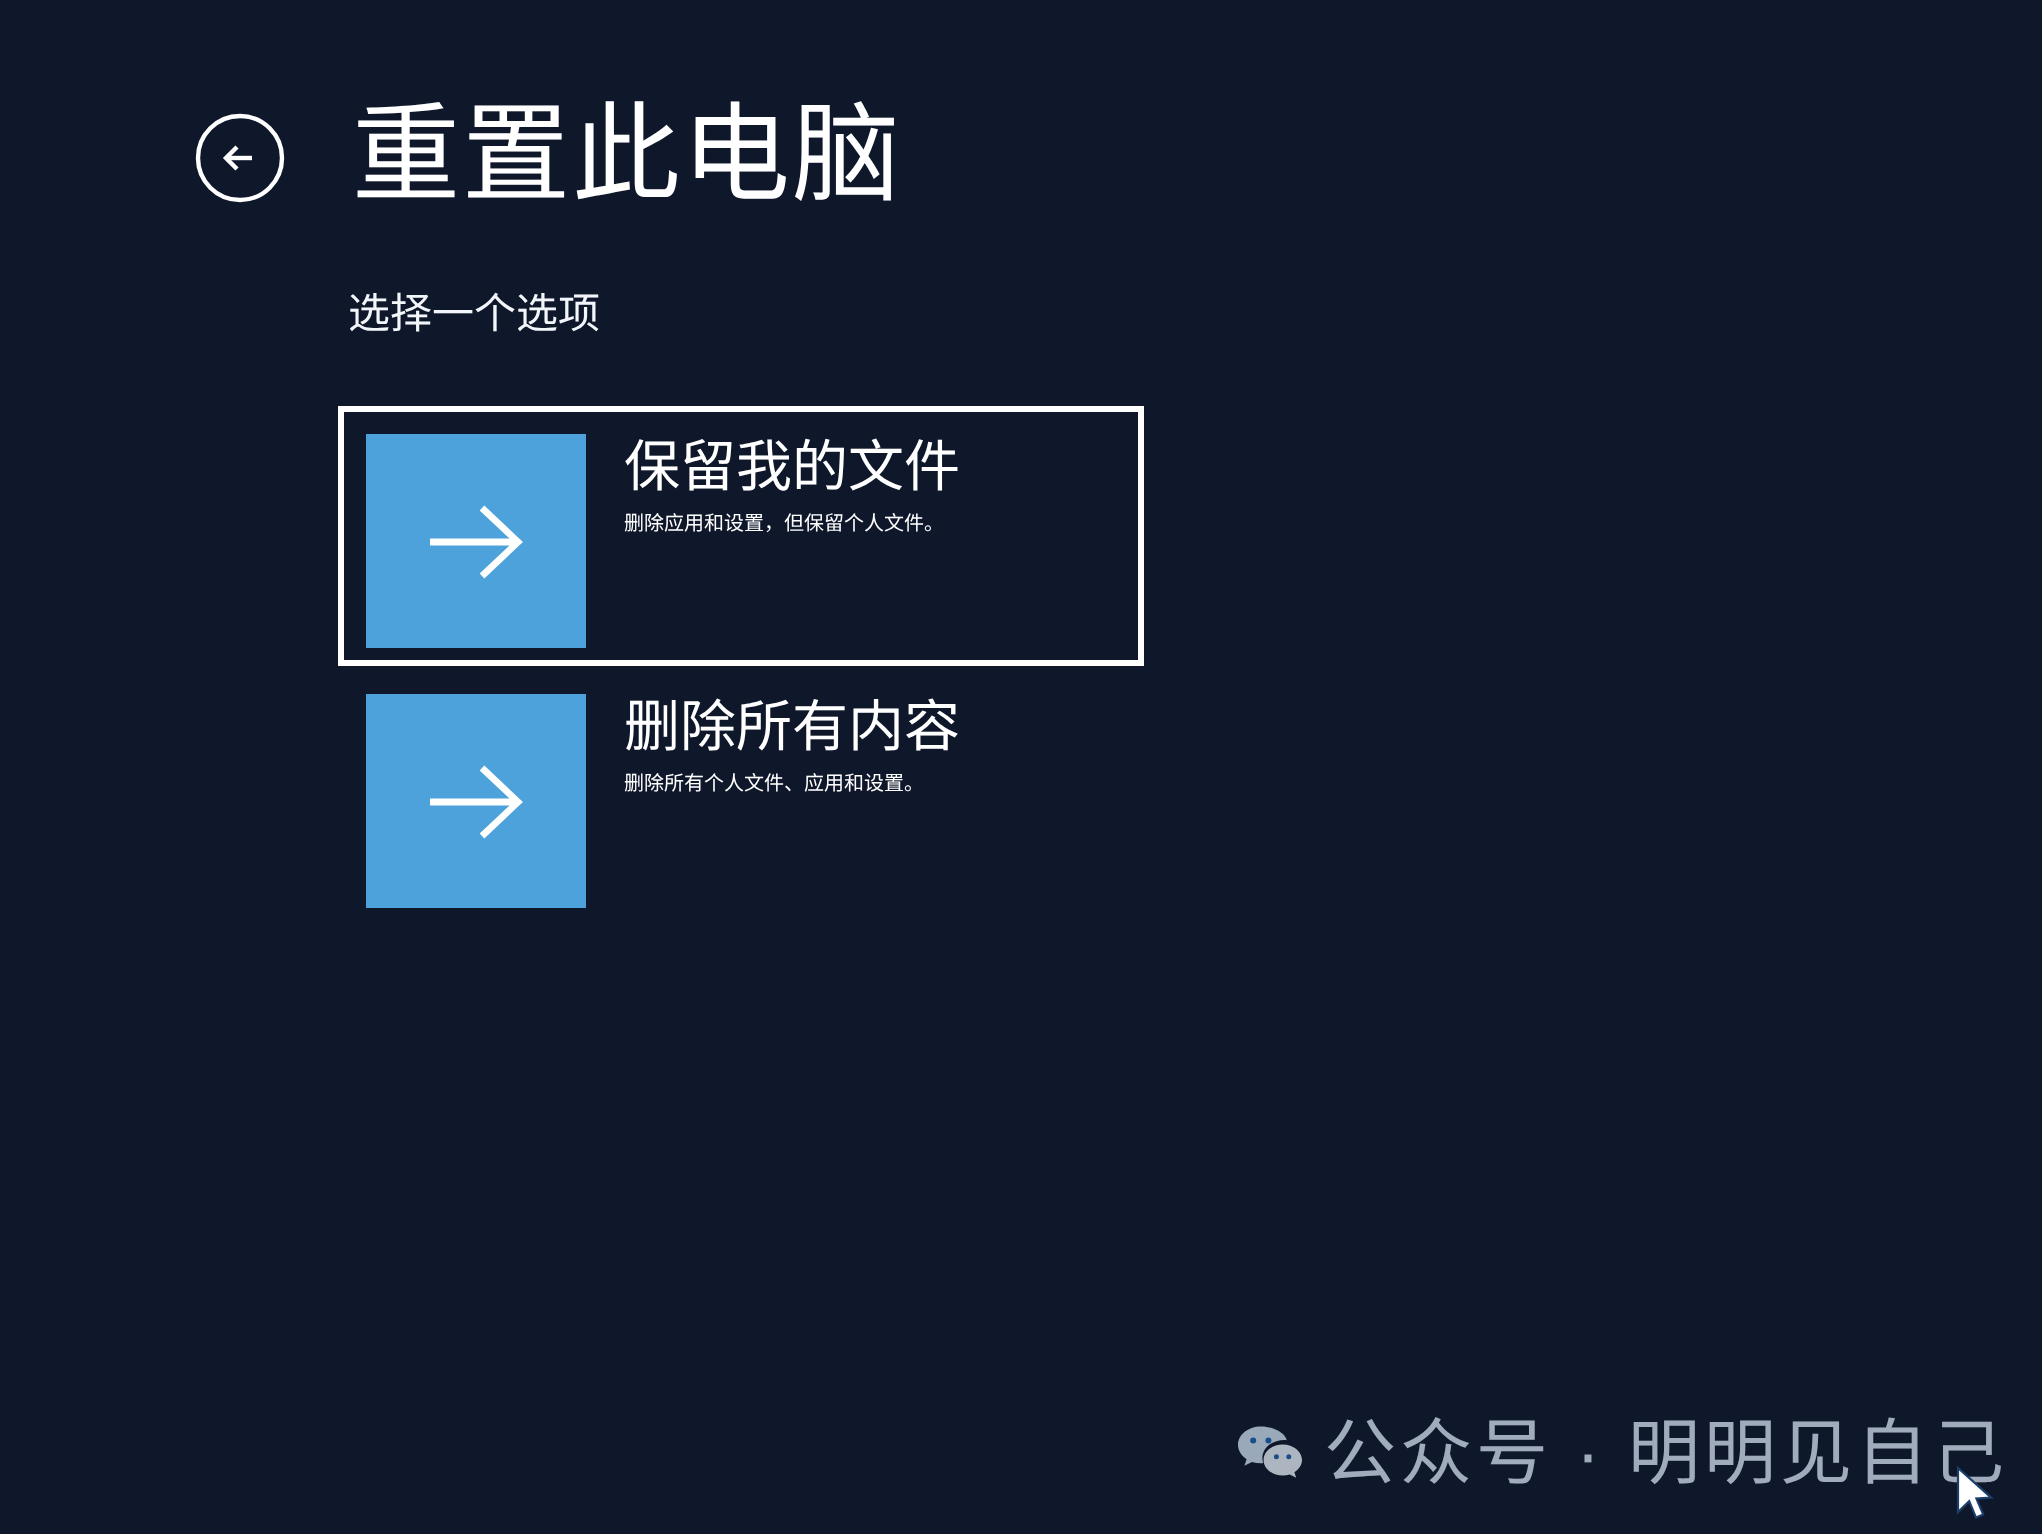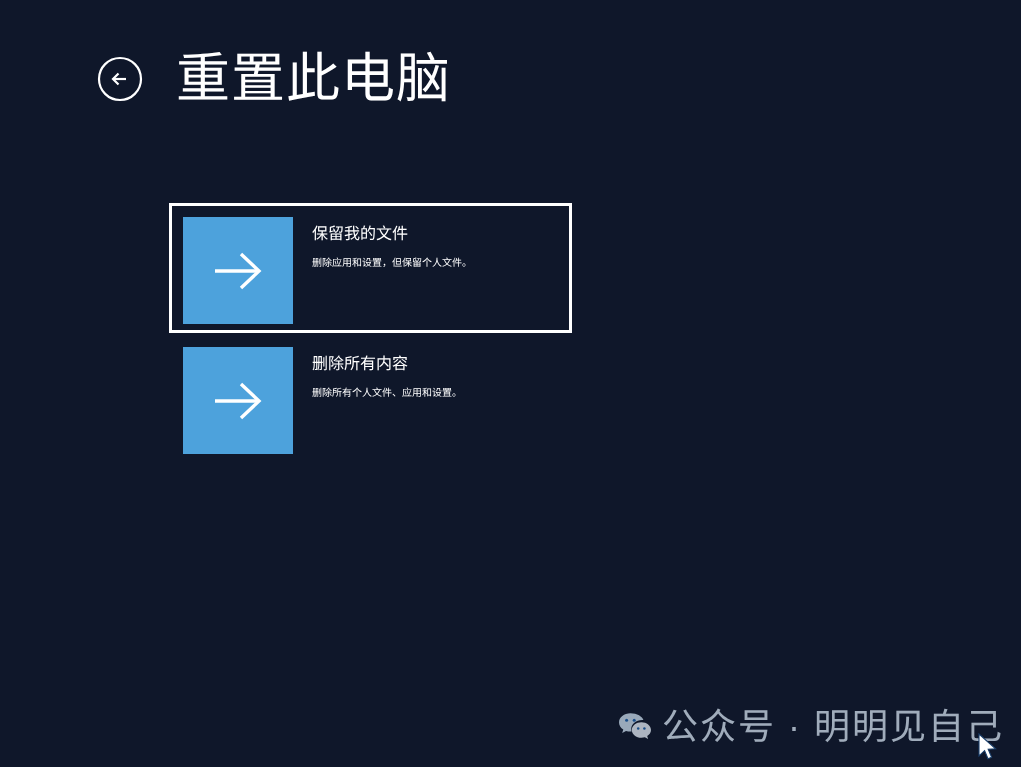--- a/index.html
+++ b/index.html
@@ -105,21 +105,21 @@
     width: 62px;
     height: 46px;
   }
 
   .option-text {
     margin-left: 19px;
     padding-top: 1px;
     min-width: 0;
   }
   .option-title {
-    font-size: 16px;
+    font-size: 28px;
     line-height: 32px;
     font-weight: 400;
     color: #ffffff;
     white-space: nowrap;
   }
   .option-desc {
     margin-top: 3px;
     font-size: 10px;
     line-height: 20px;
     font-weight: 400;
@@ -182,20 +182,21 @@
         <svg viewBox="0 0 48 48" aria-hidden="true">
           <circle cx="24" cy="24" r="21" fill="none" stroke="#ffffff" stroke-width="2.2"></circle>
           <path d="M30 24 H17.5" fill="none" stroke="#ffffff" stroke-width="2.2" stroke-linecap="butt"></path>
           <path d="M22.5 18.5 L17 24 L22.5 29.5" fill="none" stroke="#ffffff" stroke-width="2.2" stroke-linecap="butt" stroke-linejoin="miter"></path>
         </svg>
       </span>
     </div>
     <h1 class="page-title">重置此电脑</h1>
   </div>
 
+  <div class="subtitle">选择一个选项</div>
 
   <div class="options">
 
     <div class="option focused">
       <div class="option-tile">
         <span>
           <svg viewBox="0 0 62 46" aria-hidden="true">
             <path d="M8 23 H52" fill="none" stroke="#ffffff" stroke-width="3.4" stroke-linecap="butt"></path>
             <path d="M34 6 L52 23 L34 40" fill="none" stroke="#ffffff" stroke-width="3.4" stroke-linecap="butt" stroke-linejoin="miter"></path>
           </svg>

